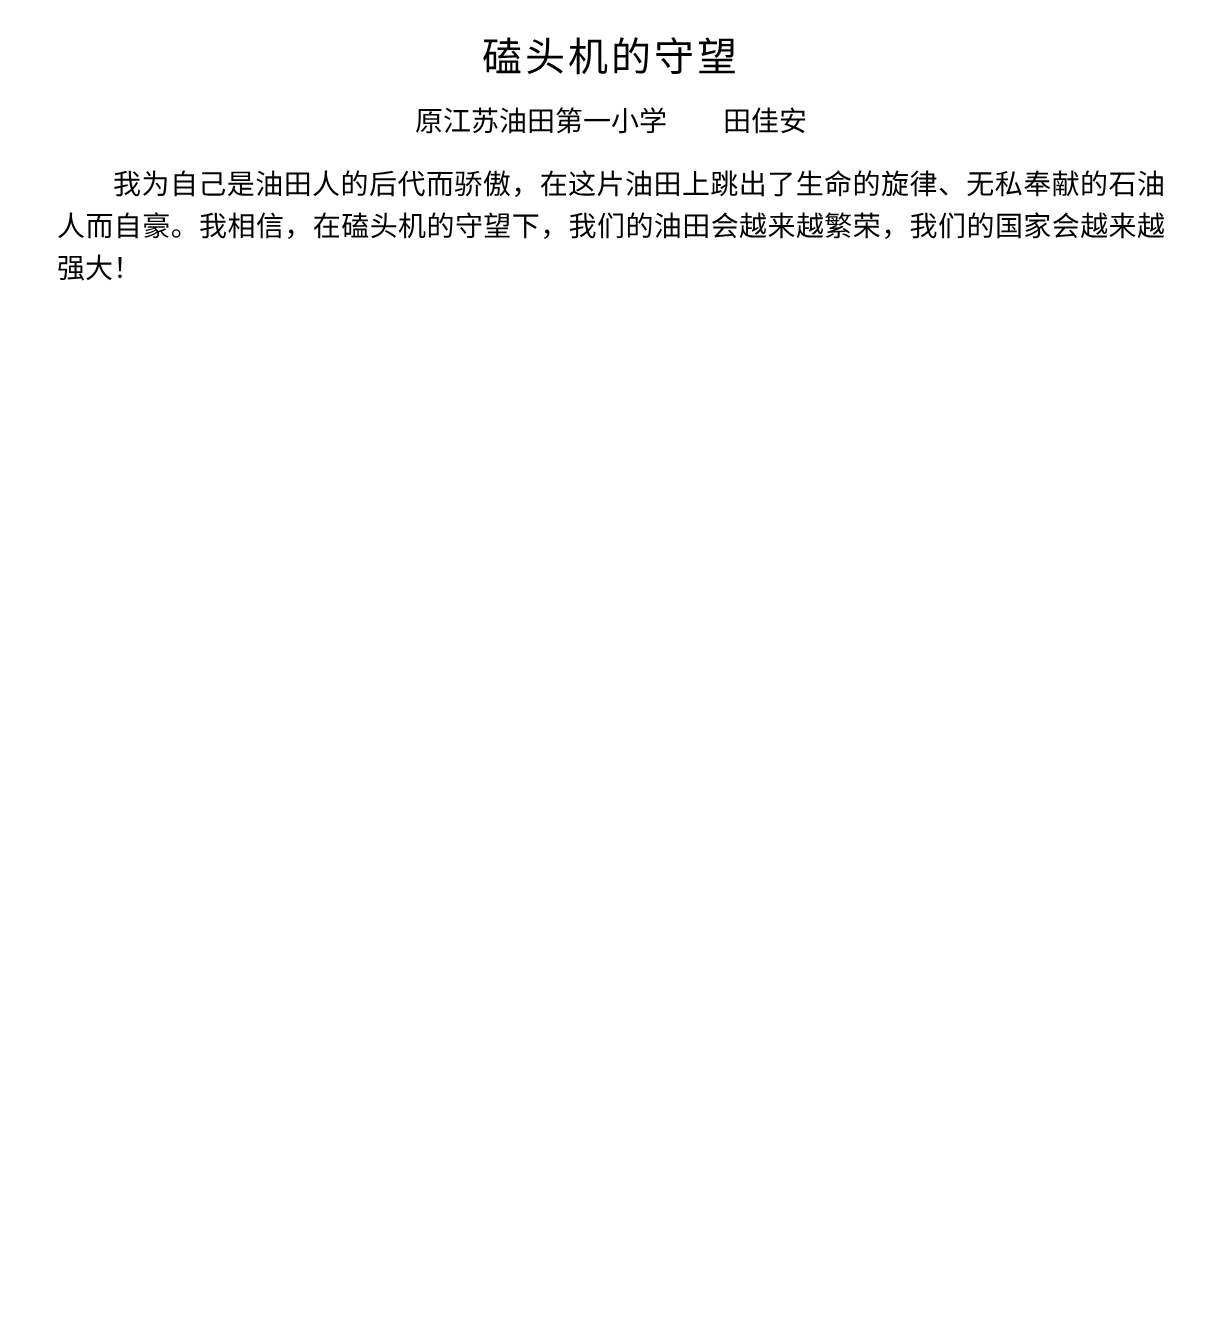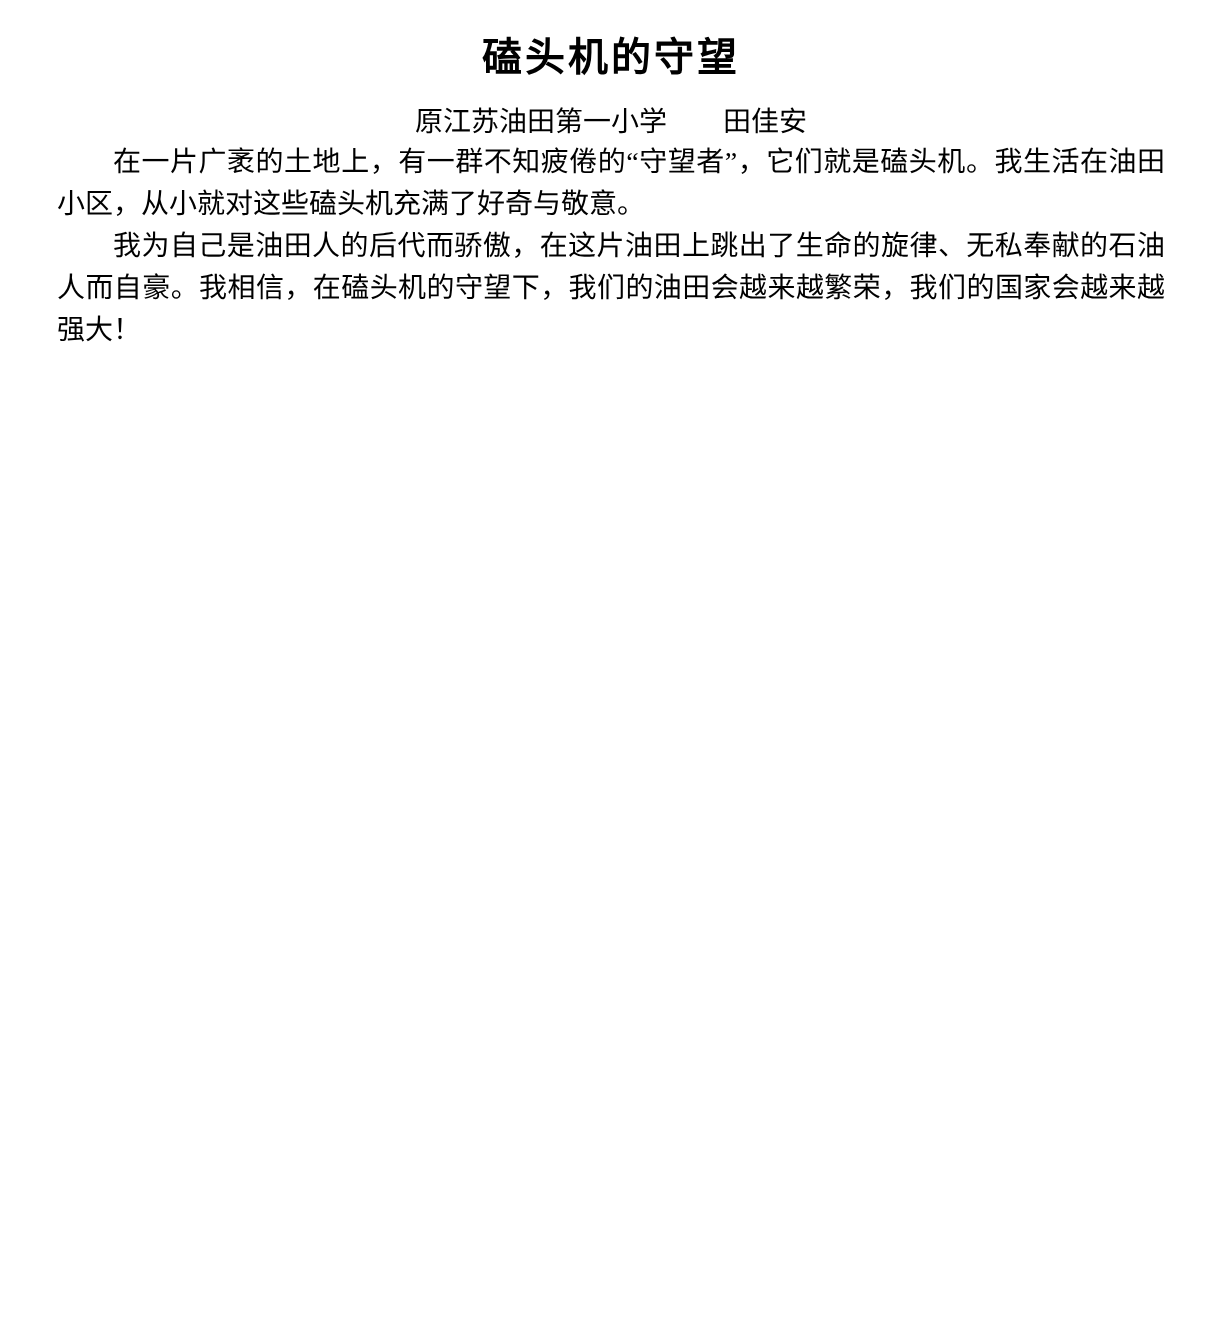--- a/index.html
+++ b/index.html
@@ -15,47 +15,46 @@
   }
   .page {
     box-sizing: border-box;
     width: 1217px;
     min-height: 1326px;
     padding: 34px 52px 40px 57px;
     background: #ffffff;
   }
   .doc-title {
     font-size: 40px;
-    font-weight: bold;
+    font-weight: normal;
     text-align: center;
     letter-spacing: 3px;
     margin: 0 0 22px 0;
     line-height: 1.2;
   }
   .byline {
     font-size: 28px;
     text-align: center;
-    margin: 0 0 1px 0;
+    margin: 0 0 24px 0;
     line-height: 1.3;
   }
   .body-text p {
     font-size: 28px;
     line-height: 42px;
     text-align: justify;
     text-justify: inter-ideograph;
     text-indent: 2em;
     margin: 0;
   }
 </style>
 </head>
 <body>
 
 <div class="page">
   <h1 class="doc-title">磕头机的守望</h1>
 
   <div class="byline">原江苏油田第一小学　　田佳安</div>
 
   <div class="body-text">
-    <p>在一片广袤的土地上，有一群不知疲倦的“守望者”，它们就是磕头机。我生活在油田小区，从小就对这些磕头机充满了好奇与敬意。</p>
     <p>我为自己是油田人的后代而骄傲，在这片油田上跳出了生命的旋律、无私奉献的石油人而自豪。我相信，在磕头机的守望下，我们的油田会越来越繁荣，我们的国家会越来越强大！</p>
   </div>
 
 </div>
 
 </body></html>

